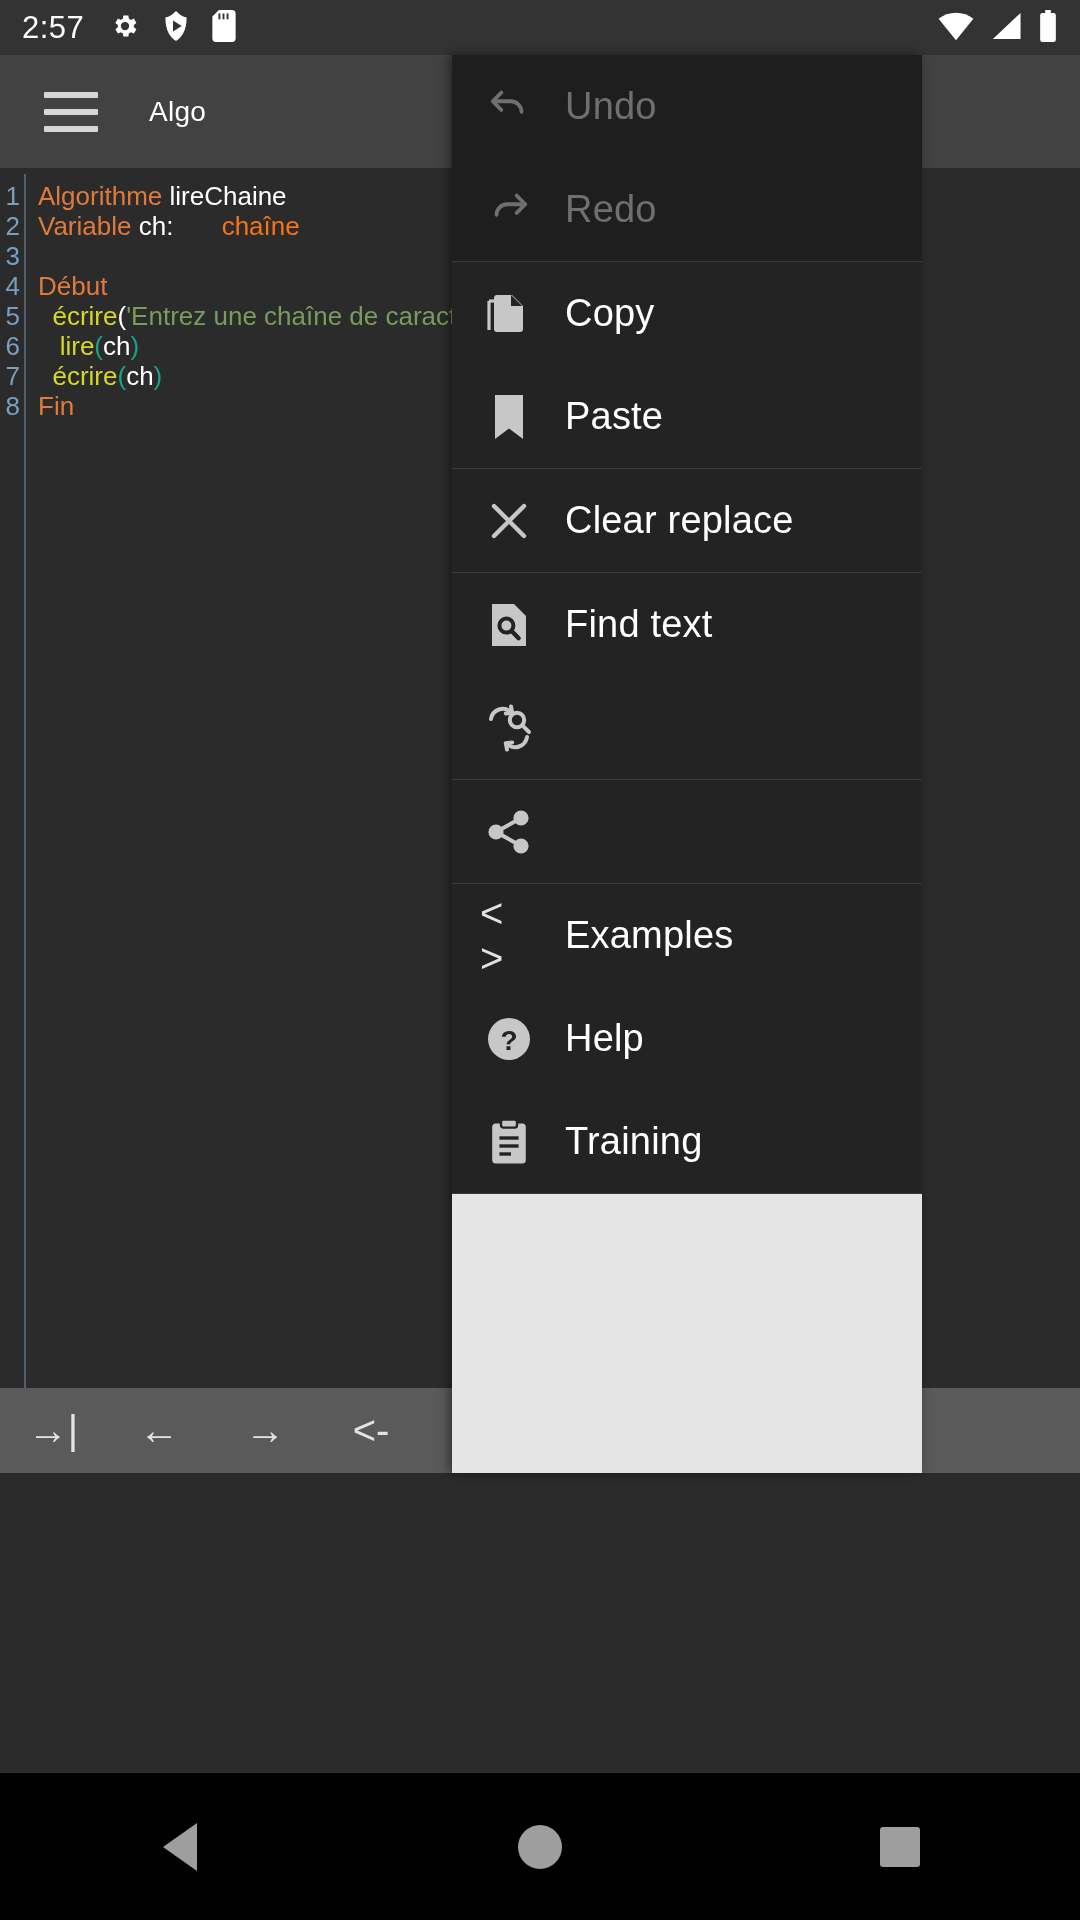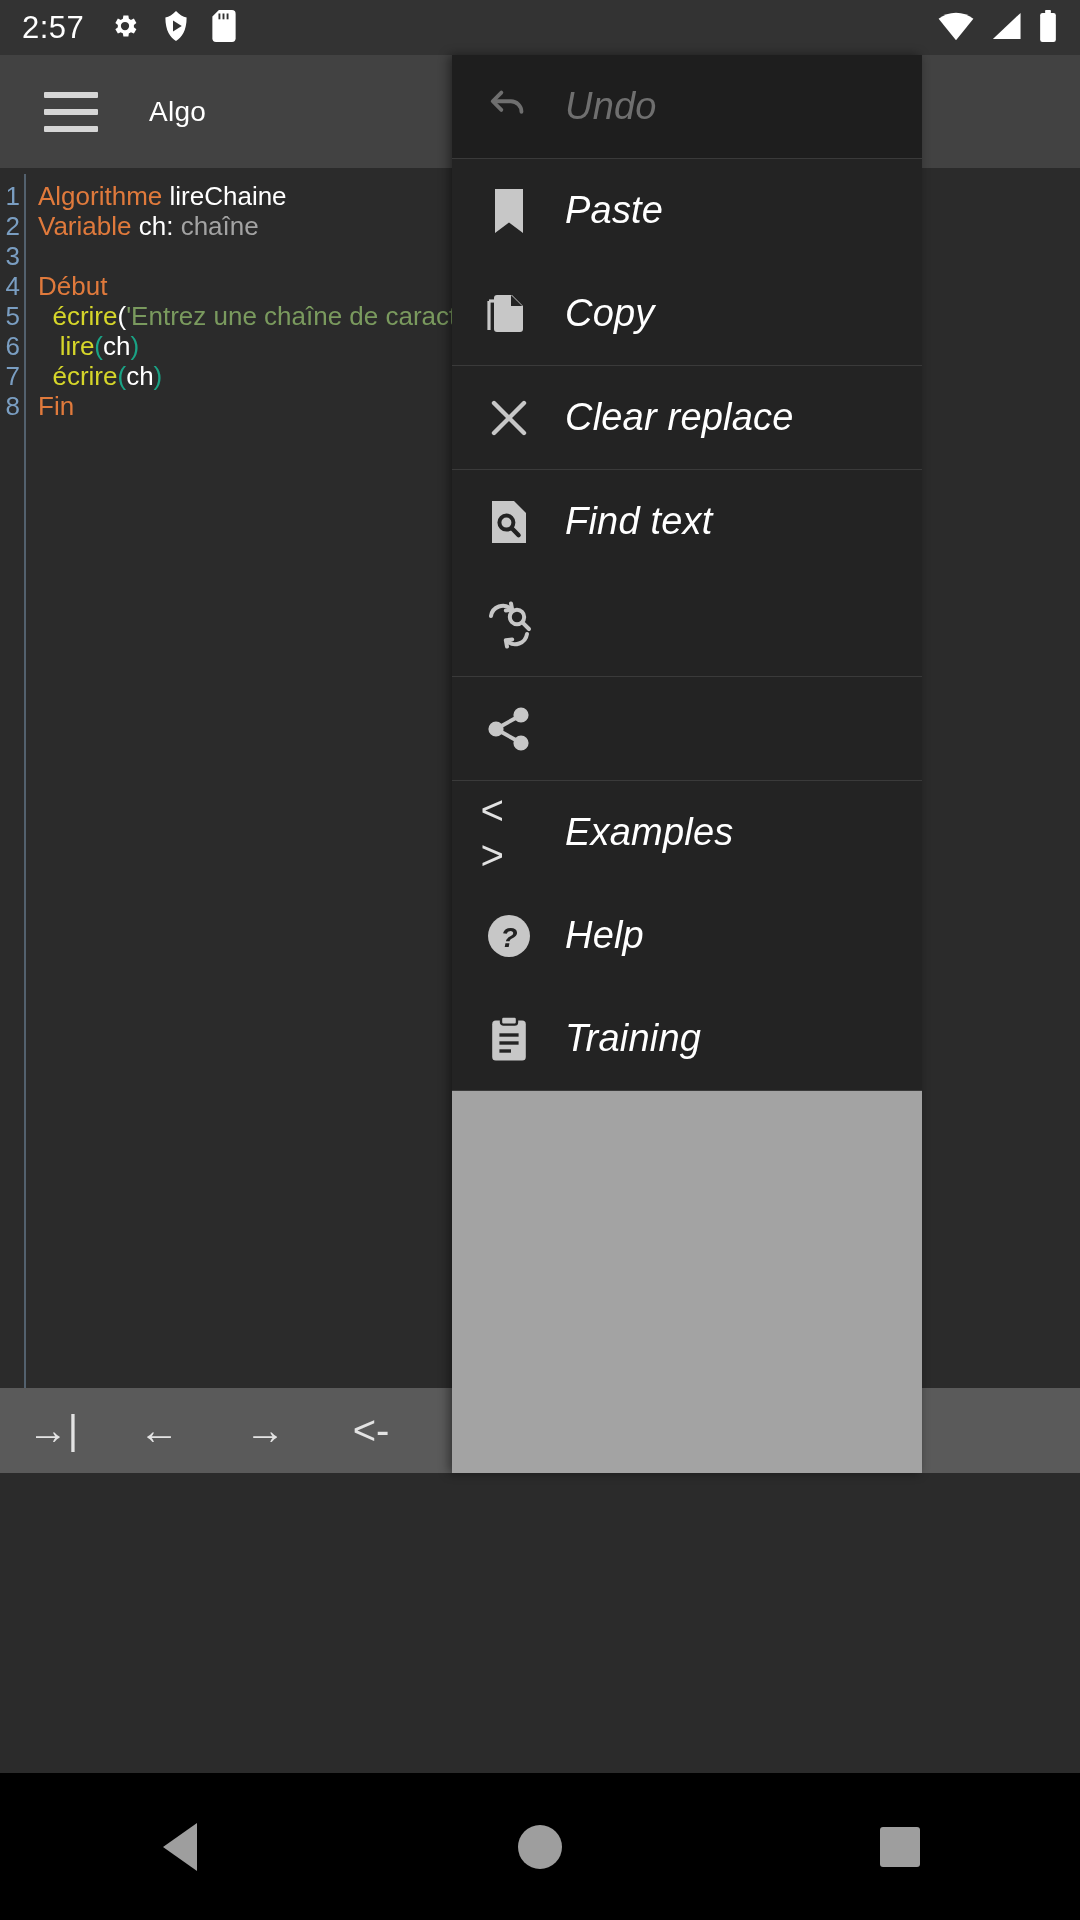--- a/index.html
+++ b/index.html
@@ -47,43 +47,42 @@
   .gutter div{ height:30px; padding-right:4px; }
   .gutter-rule{ width:2px; flex:0 0 2px; background:#53616e; margin-top:6px; margin-bottom:0; height:1214px;}
   .code{
     flex:1; padding-top:13px; padding-left:12px;
     font-size:26px; line-height:30px; white-space:pre;
     color:#e8e8e8;
   }
   .code div{ height:30px; }
   .kw{ color:#e07a3c; }
   .id{ color:#ffffff; }
-  .type{ color:#a3a3a3; }
+  .type{ color:#f97316;margin-left:41px; }
   .fn{ color:#d6d62a; }
   .paren{ color:#1aa385; }
   .str{ color:#7a9a5e; }
   .punc{ color:#ffffff; }
 
   
   .edtoolbar{
     position:absolute; top:1388px; left:0; width:1080px; height:85px;
     background:#5a5a5a; display:flex; align-items:center;
   }
   .edtool-btn{
     color:#e3e3e3; font-size:40px; display:flex; align-items:center;
     justify-content:center; width:106px; height:85px; cursor:pointer;
     font-family:"Liberation Sans", sans-serif;
   }
 
   
   .menu{
     position:absolute; top:55px; left:452px; width:470px; height:1418px;
-    background:#a3a3a3; z-index:20;
+    background:#e5e5e5; z-index:20;
     box-shadow:-3px 0 10px rgba(0,0,0,.45);
-    font-style:italic;
   }
   .menu-group{ background:#232323; }
   .menu-group.dim{ background:#1e1e1e; }
   .menu-sep{ height:1px; background:#3a3a3a; }
   .menu-item{
     display:flex; align-items:center; height:103px; padding-left:28px; cursor:pointer;
   }
   .menu-icon{
     width:58px; flex:0 0 58px; display:flex; align-items:center; justify-content:center;
     color:#c7c7c7;
@@ -195,41 +194,50 @@
       <div class="menu-group dim">
         <div class="menu-item disabled">
           <span class="menu-icon">
             <svg width="46" height="46" viewBox="0 0 24 24" fill="none" stroke="#6f6f6f" stroke-width="2" stroke-linecap="round" stroke-linejoin="round">
               <path d="M4 9h9a5.5 5.5 0 0 1 5.5 5.5"></path>
               <polyline points="8,4.5 3.5,9 8,13.5"></polyline>
             </svg>
           </span>
           <span class="menu-label">Undo</span>
         </div>
-      </div>
-      <div class="menu-sep"></div>
-      <div class="menu-group">
-        <div class="menu-item">
-          <span class="menu-icon">
-            <svg width="44" height="48" viewBox="0 0 18 24" fill="#c7c7c7">
-              <path d="M2 1h14v22l-7-5.2L2 23V1z"></path>
-            </svg>
-          </span>
-          <span class="menu-label">Paste</span>
-        </div>
+        <div class="menu-item disabled">
+          <span class="menu-icon">
+            <svg width="46" height="46" viewBox="0 0 24 24" fill="none" stroke="#6f6f6f" stroke-width="2" stroke-linecap="round" stroke-linejoin="round">
+              <path d="M20 9h-9a5.5 5.5 0 0 0-5.5 5.5"></path>
+              <polyline points="16,4.5 20.5,9 16,13.5"></polyline>
+            </svg>
+          </span>
+          <span class="menu-label">Redo</span>
+        </div>
+      </div>
+      <div class="menu-sep"></div>
+      <div class="menu-group">
         <div class="menu-item">
           <span class="menu-icon">
             <svg width="48" height="48" viewBox="0 0 24 24" fill="none">
               <path d="M6 2.5h7.5L19 8v11.5a1.5 1.5 0 0 1-1.5 1.5H6a1.5 1.5 0 0 1-1.5-1.5V4A1.5 1.5 0 0 1 6 2.5z" fill="#c7c7c7"></path>
               <path d="M13 2.5V8h5.6" fill="#232323"></path>
               <path d="M2 5.5V20" stroke="#c7c7c7" stroke-width="1.6"></path>
               <path d="M2 5.5h2.5" stroke="#c7c7c7" stroke-width="1.6"></path>
             </svg>
           </span>
           <span class="menu-label">Copy</span>
+        </div>
+        <div class="menu-item">
+          <span class="menu-icon">
+            <svg width="44" height="48" viewBox="0 0 18 24" fill="#c7c7c7">
+              <path d="M2 1h14v22l-7-5.2L2 23V1z"></path>
+            </svg>
+          </span>
+          <span class="menu-label">Paste</span>
         </div>
       </div>
       <div class="menu-sep"></div>
       <div class="menu-group">
         <div class="menu-item">
           <span class="menu-icon">
             <svg width="48" height="48" viewBox="0 0 24 24" fill="none" stroke="#c7c7c7" stroke-width="2.2" stroke-linecap="round">
               <line x1="4.5" y1="4.5" x2="19.5" y2="19.5"></line>
               <line x1="19.5" y1="4.5" x2="4.5" y2="19.5"></line>
             </svg>

